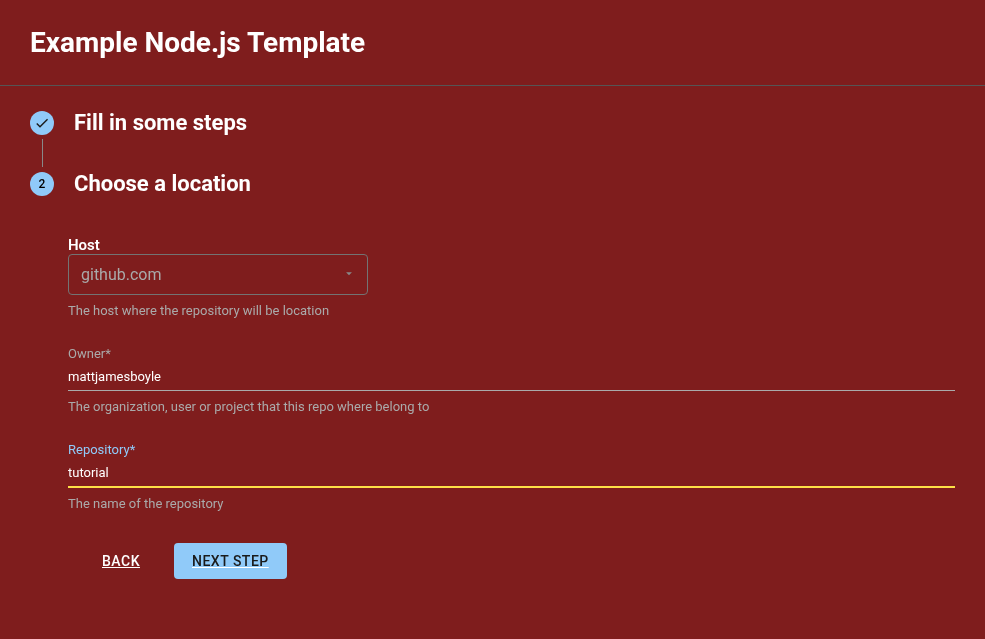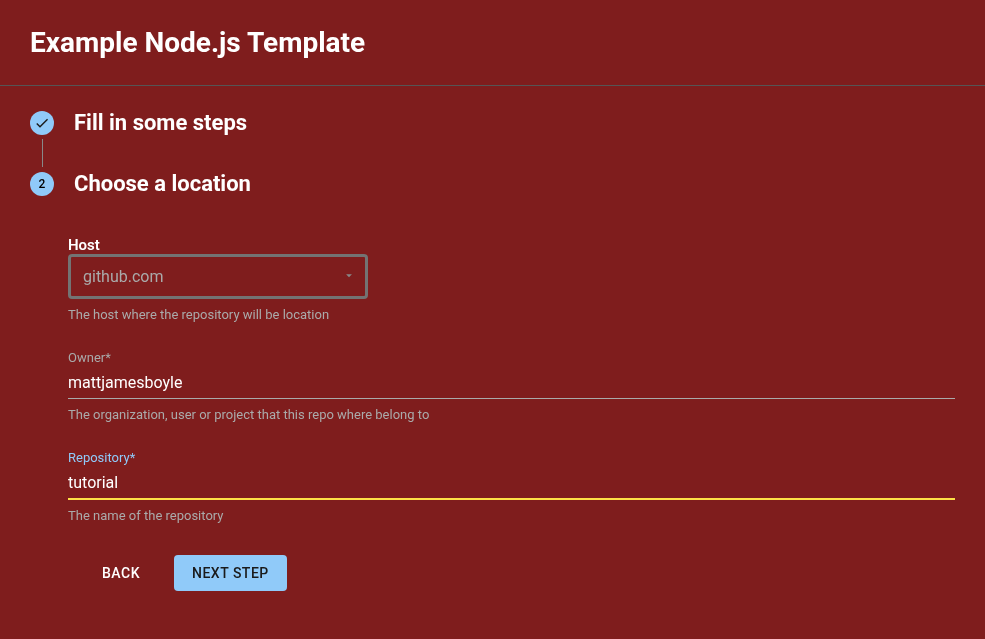--- a/index.html
+++ b/index.html
@@ -105,21 +105,21 @@
       display: block;
     }
     .select-wrapper {
       position: relative;
       width: 300px;
     }
     .select-input {
       width: 100%;
       padding: 10px 40px 10px 12px;
       background-color: transparent;
-      border: 3px solid #737373;
+      border: 1px solid #737373;
       border-radius: 4px;
       color: #aaaaaa;
       font-size: 16px;
       font-family: inherit;
       display: flex;
       align-items: center;
       cursor: pointer;
     }
     .chevron-icon {
       position: absolute;
@@ -137,33 +137,34 @@
       font-size: 13px;
       color: #aaaaaa;
       margin-top: 8px;
     }
     .text-input {
       width: 100%;
       background-color: transparent;
       border: none;
       border-bottom: 1px solid #aaaaaa;
       color: #ffffff;
-      font-size: 16px;
+      font-size: 13px;
       font-family: inherit;
       padding: 4px 0 6px 0;
       outline: none;
     }
     .text-input.focused {
       border-bottom: 2px solid #fde047;
     }
     .button-row {
       display: flex;
       gap: 16px;
       margin-top: 32px;
       padding-left: 16px;
+      text-decoration: underline;
     }
     .btn {
       font-family: inherit;
       font-size: 14px;
       font-weight: 500;
       letter-spacing: 0.5px;
       padding: 10px 18px;
       border: none;
       border-radius: 4px;
       cursor: pointer;

